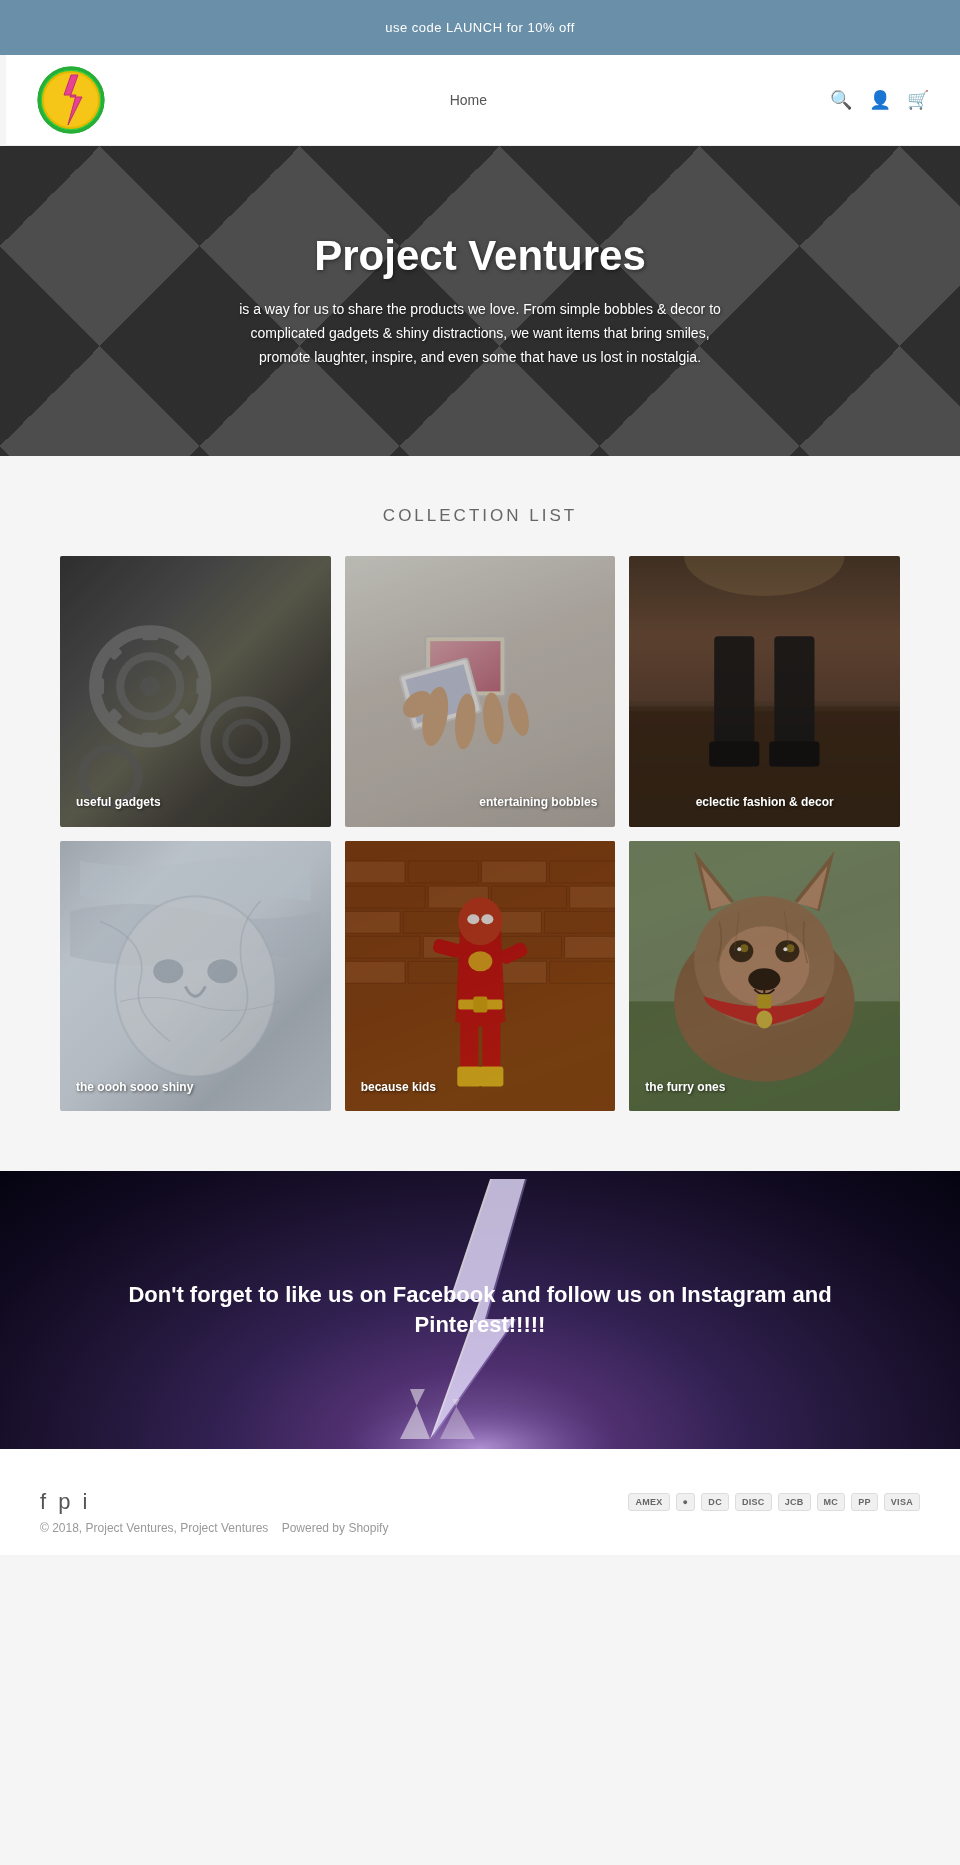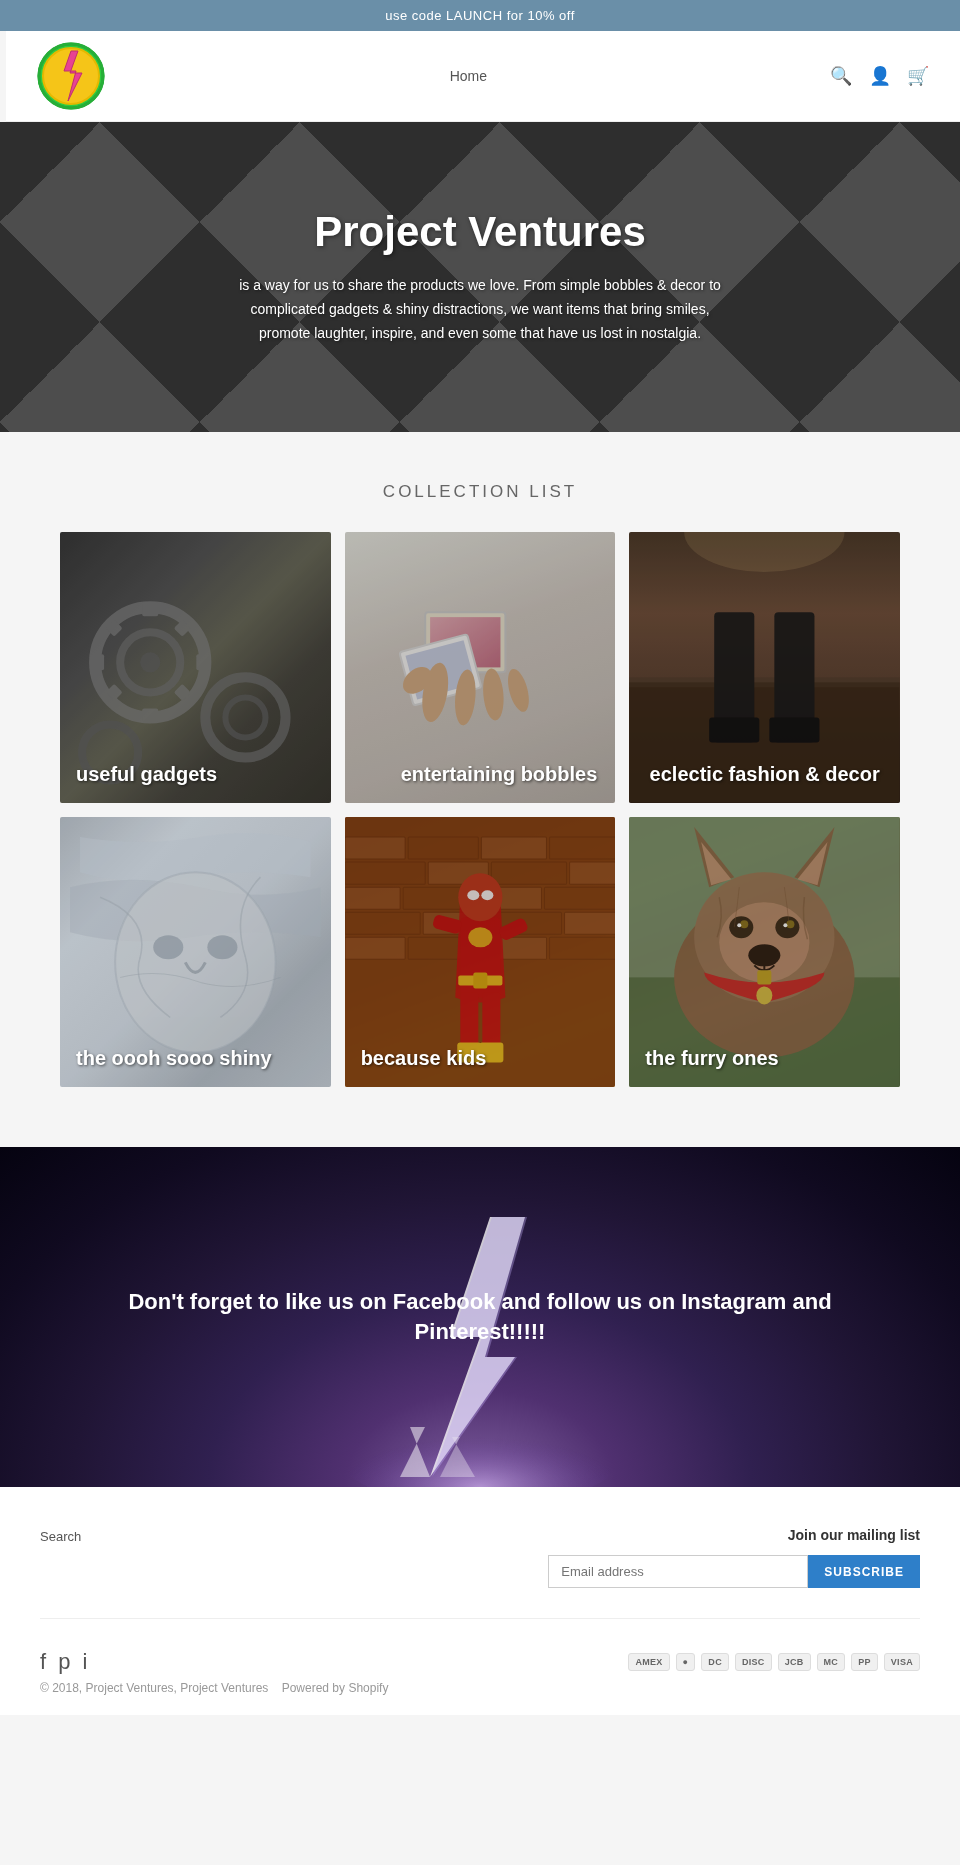--- a/index.html
+++ b/index.html
@@ -3,21 +3,21 @@
   <meta charset="utf-8">
   <style>
     * { margin: 0; padding: 0; box-sizing: border-box; }
     body { font-family: -apple-system, BlinkMacSystemFont, 'Helvetica Neue', Arial, sans-serif; background: #f5f5f5; color: #333; }
 
     
     .announcement-bar {
       background: #6a8fa8;
       color: white;
       text-align: center;
-      padding: 8px 16px;
+      padding: 20px 16px;
       font-size: 13px;
       letter-spacing: 0.5px;
     }
 
     
     .header {
       background: white;
       display: flex;
       align-items: center;
       justify-content: space-between;
@@ -139,32 +139,32 @@
     }
     .collection-item-overlay {
       position: absolute;
       inset: 0;
       background: rgba(0,0,0,0.2);
     }
     .collection-item-label {
       position: relative;
       z-index: 2;
       color: white;
-      font-size: 20px;
+      font-size: 12px;
       font-weight: 600;
       padding: 16px;
       text-shadow: 1px 1px 3px rgba(0,0,0,0.6);
       line-height: 1.3;
     }
 
     
     .social-section {
       position: relative;
       width: 100%;
-      height: 340px;
+      height: 278px;
       overflow: hidden;
       display: flex;
       align-items: center;
       justify-content: center;
     }
     .social-bg {
       position: absolute;
       inset: 0;
       background: radial-gradient(ellipse at center bottom, #8060a0 0%, #503070 20%, #302050 40%, #201535 60%, #100a20 80%, #050310 100%);
     }
@@ -542,32 +542,20 @@
 
     <path d="M100,270 L80,220 L95,220 L70,270 Z" fill="white" opacity="0.6"></path>
     <path d="M110,270 L130,230 L122,230 L145,270 Z" fill="white" opacity="0.4"></path>
   </svg>
   <div class="social-content">
     <p class="social-text">Don't forget to like us on Facebook and follow us on Instagram and Pinterest!!!!!</p>
   </div>
 </section>
 
 <footer class="footer">
-  <div class="footer-top">
-    <div class="footer-left">
-      <a href="#">Search</a>
-    </div>
-    <div class="footer-right">
-      <h4>Join our mailing list</h4>
-      <div class="footer-subscribe">
-        <input class="footer-email-input" type="email" placeholder="Email address" style="">
-        <button class="footer-subscribe-btn">SUBSCRIBE</button>
-      </div>
-    </div>
-  </div>
   <div class="footer-bottom-links">
     <div class="footer-bottom-row">
       <div class="footer-social">
         <span style="font-size:22px;">f</span>
         <span style="font-size:22px;">p</span>
         <span style="font-size:22px;">i</span>
       </div>
       <div class="payment-icons">
         <span class="payment-icon">AMEX</span>
         <span class="payment-icon">●</span>

